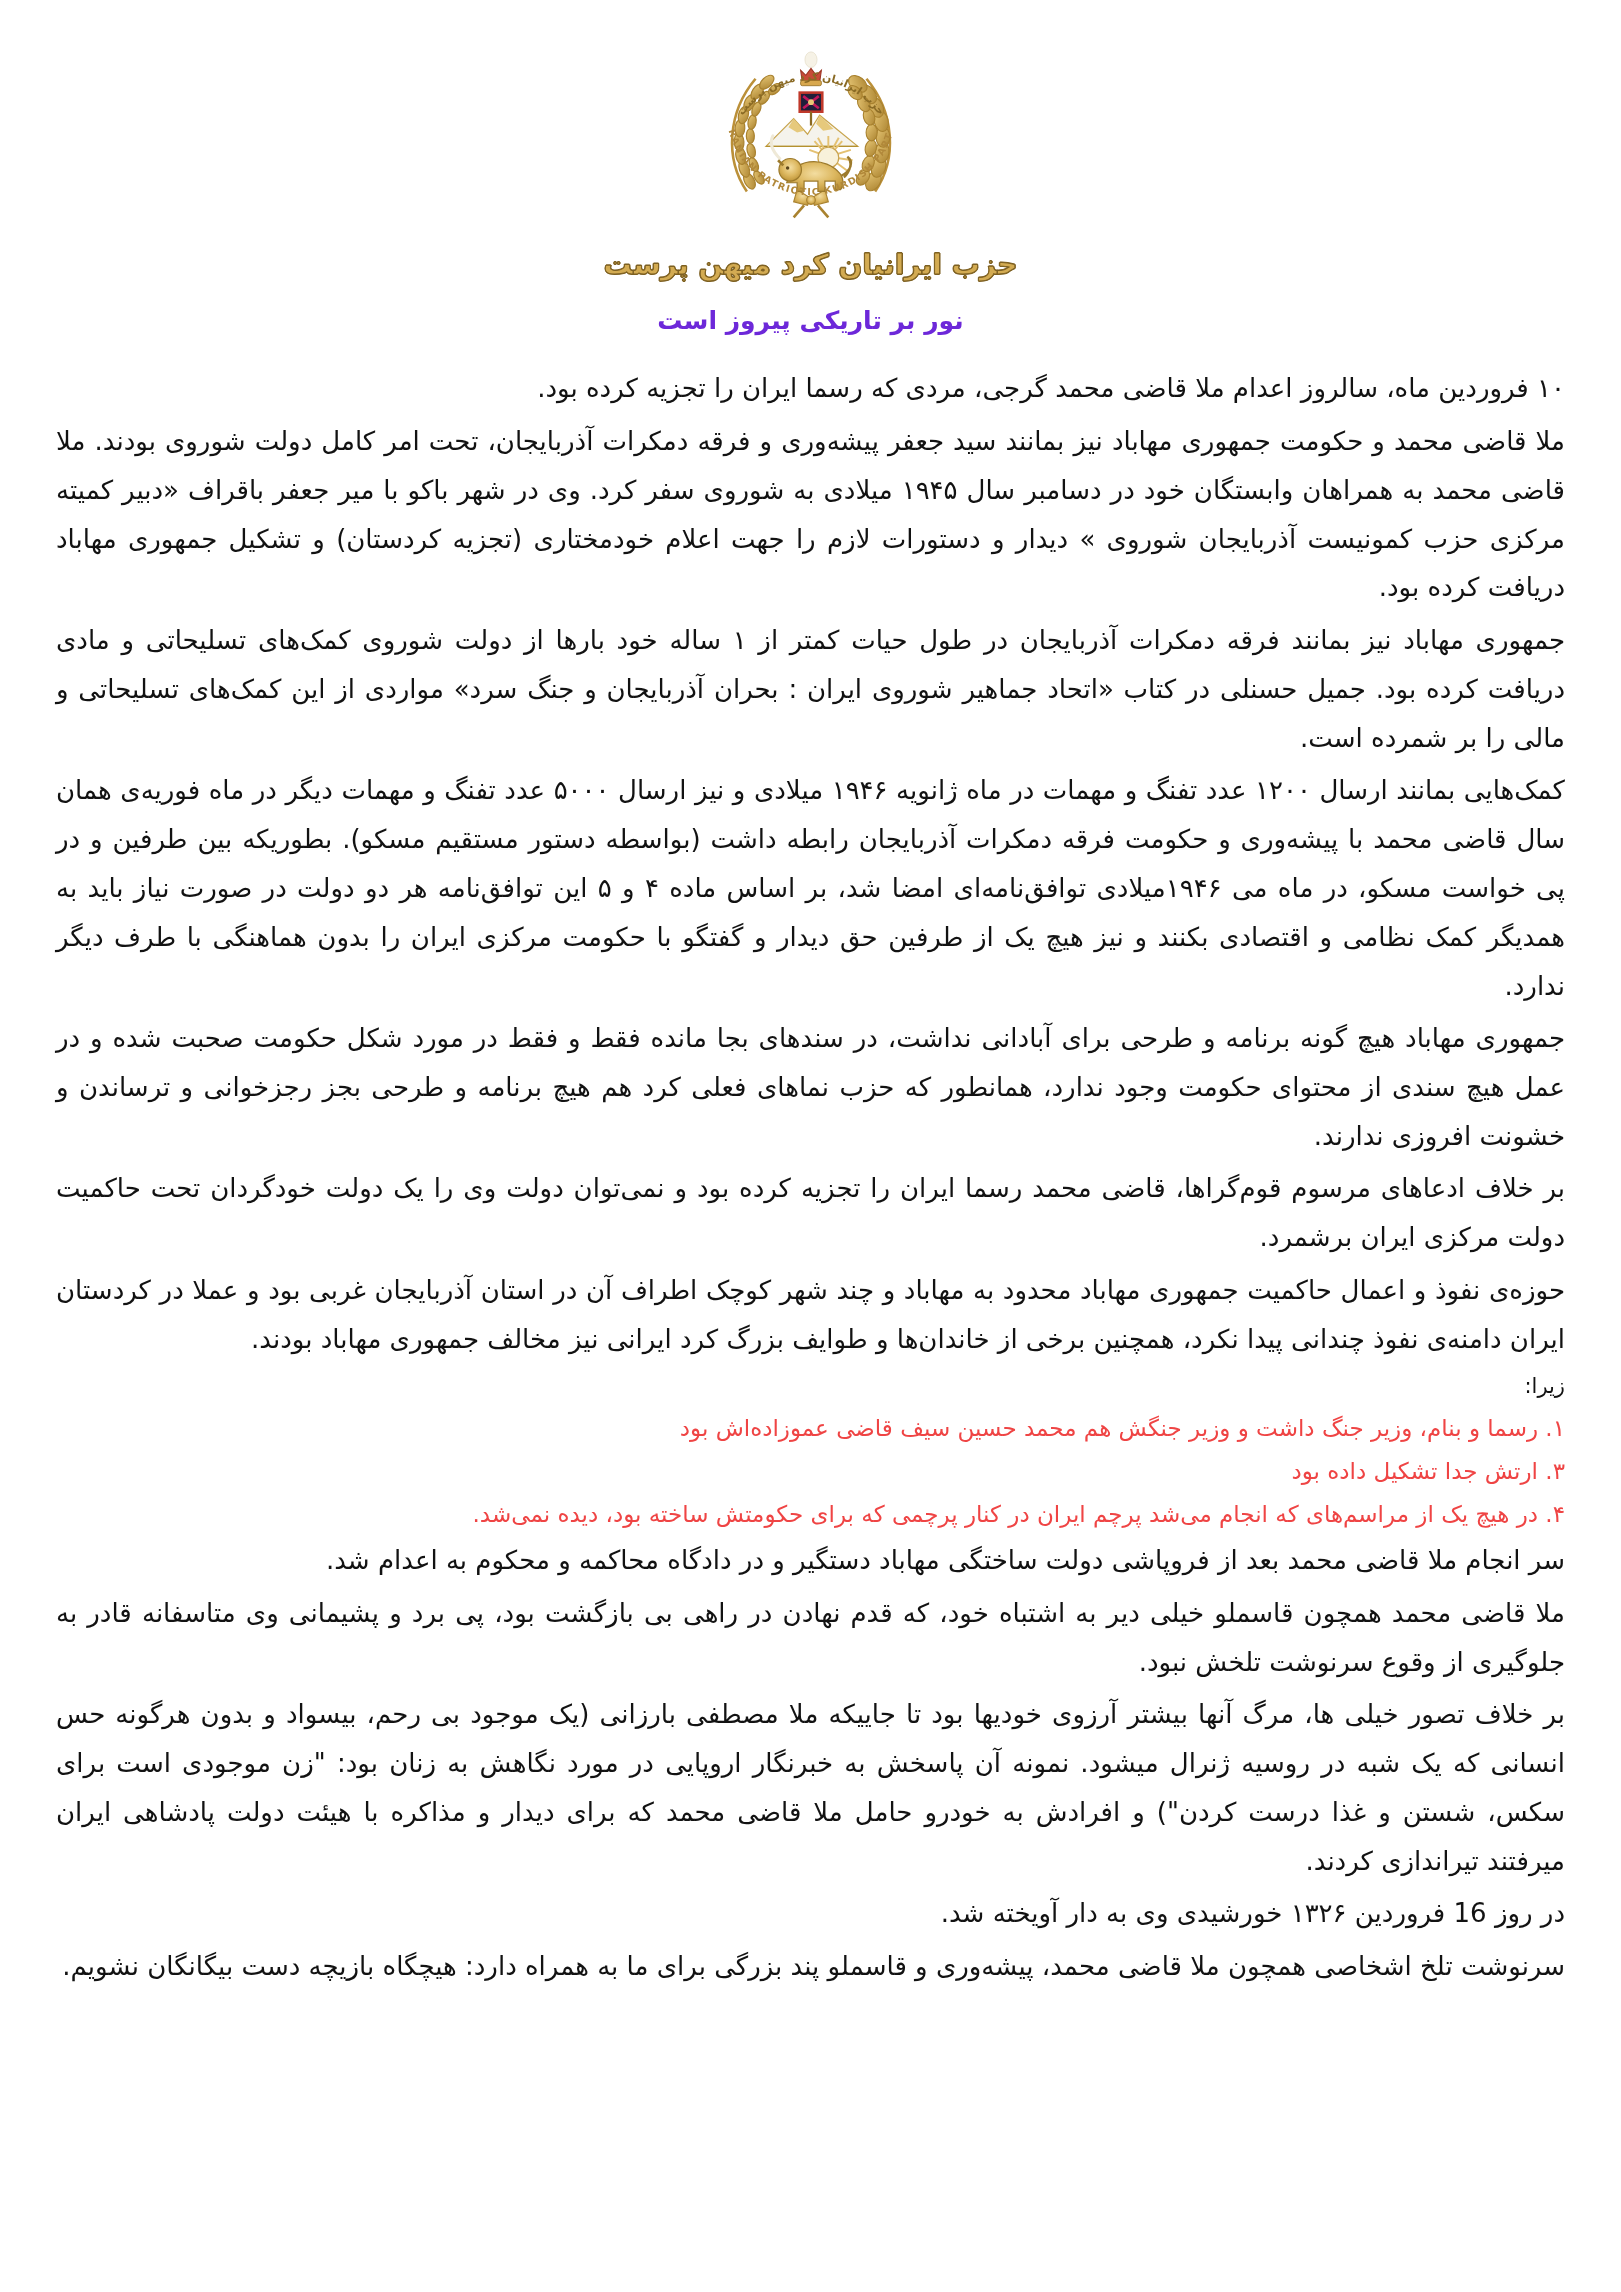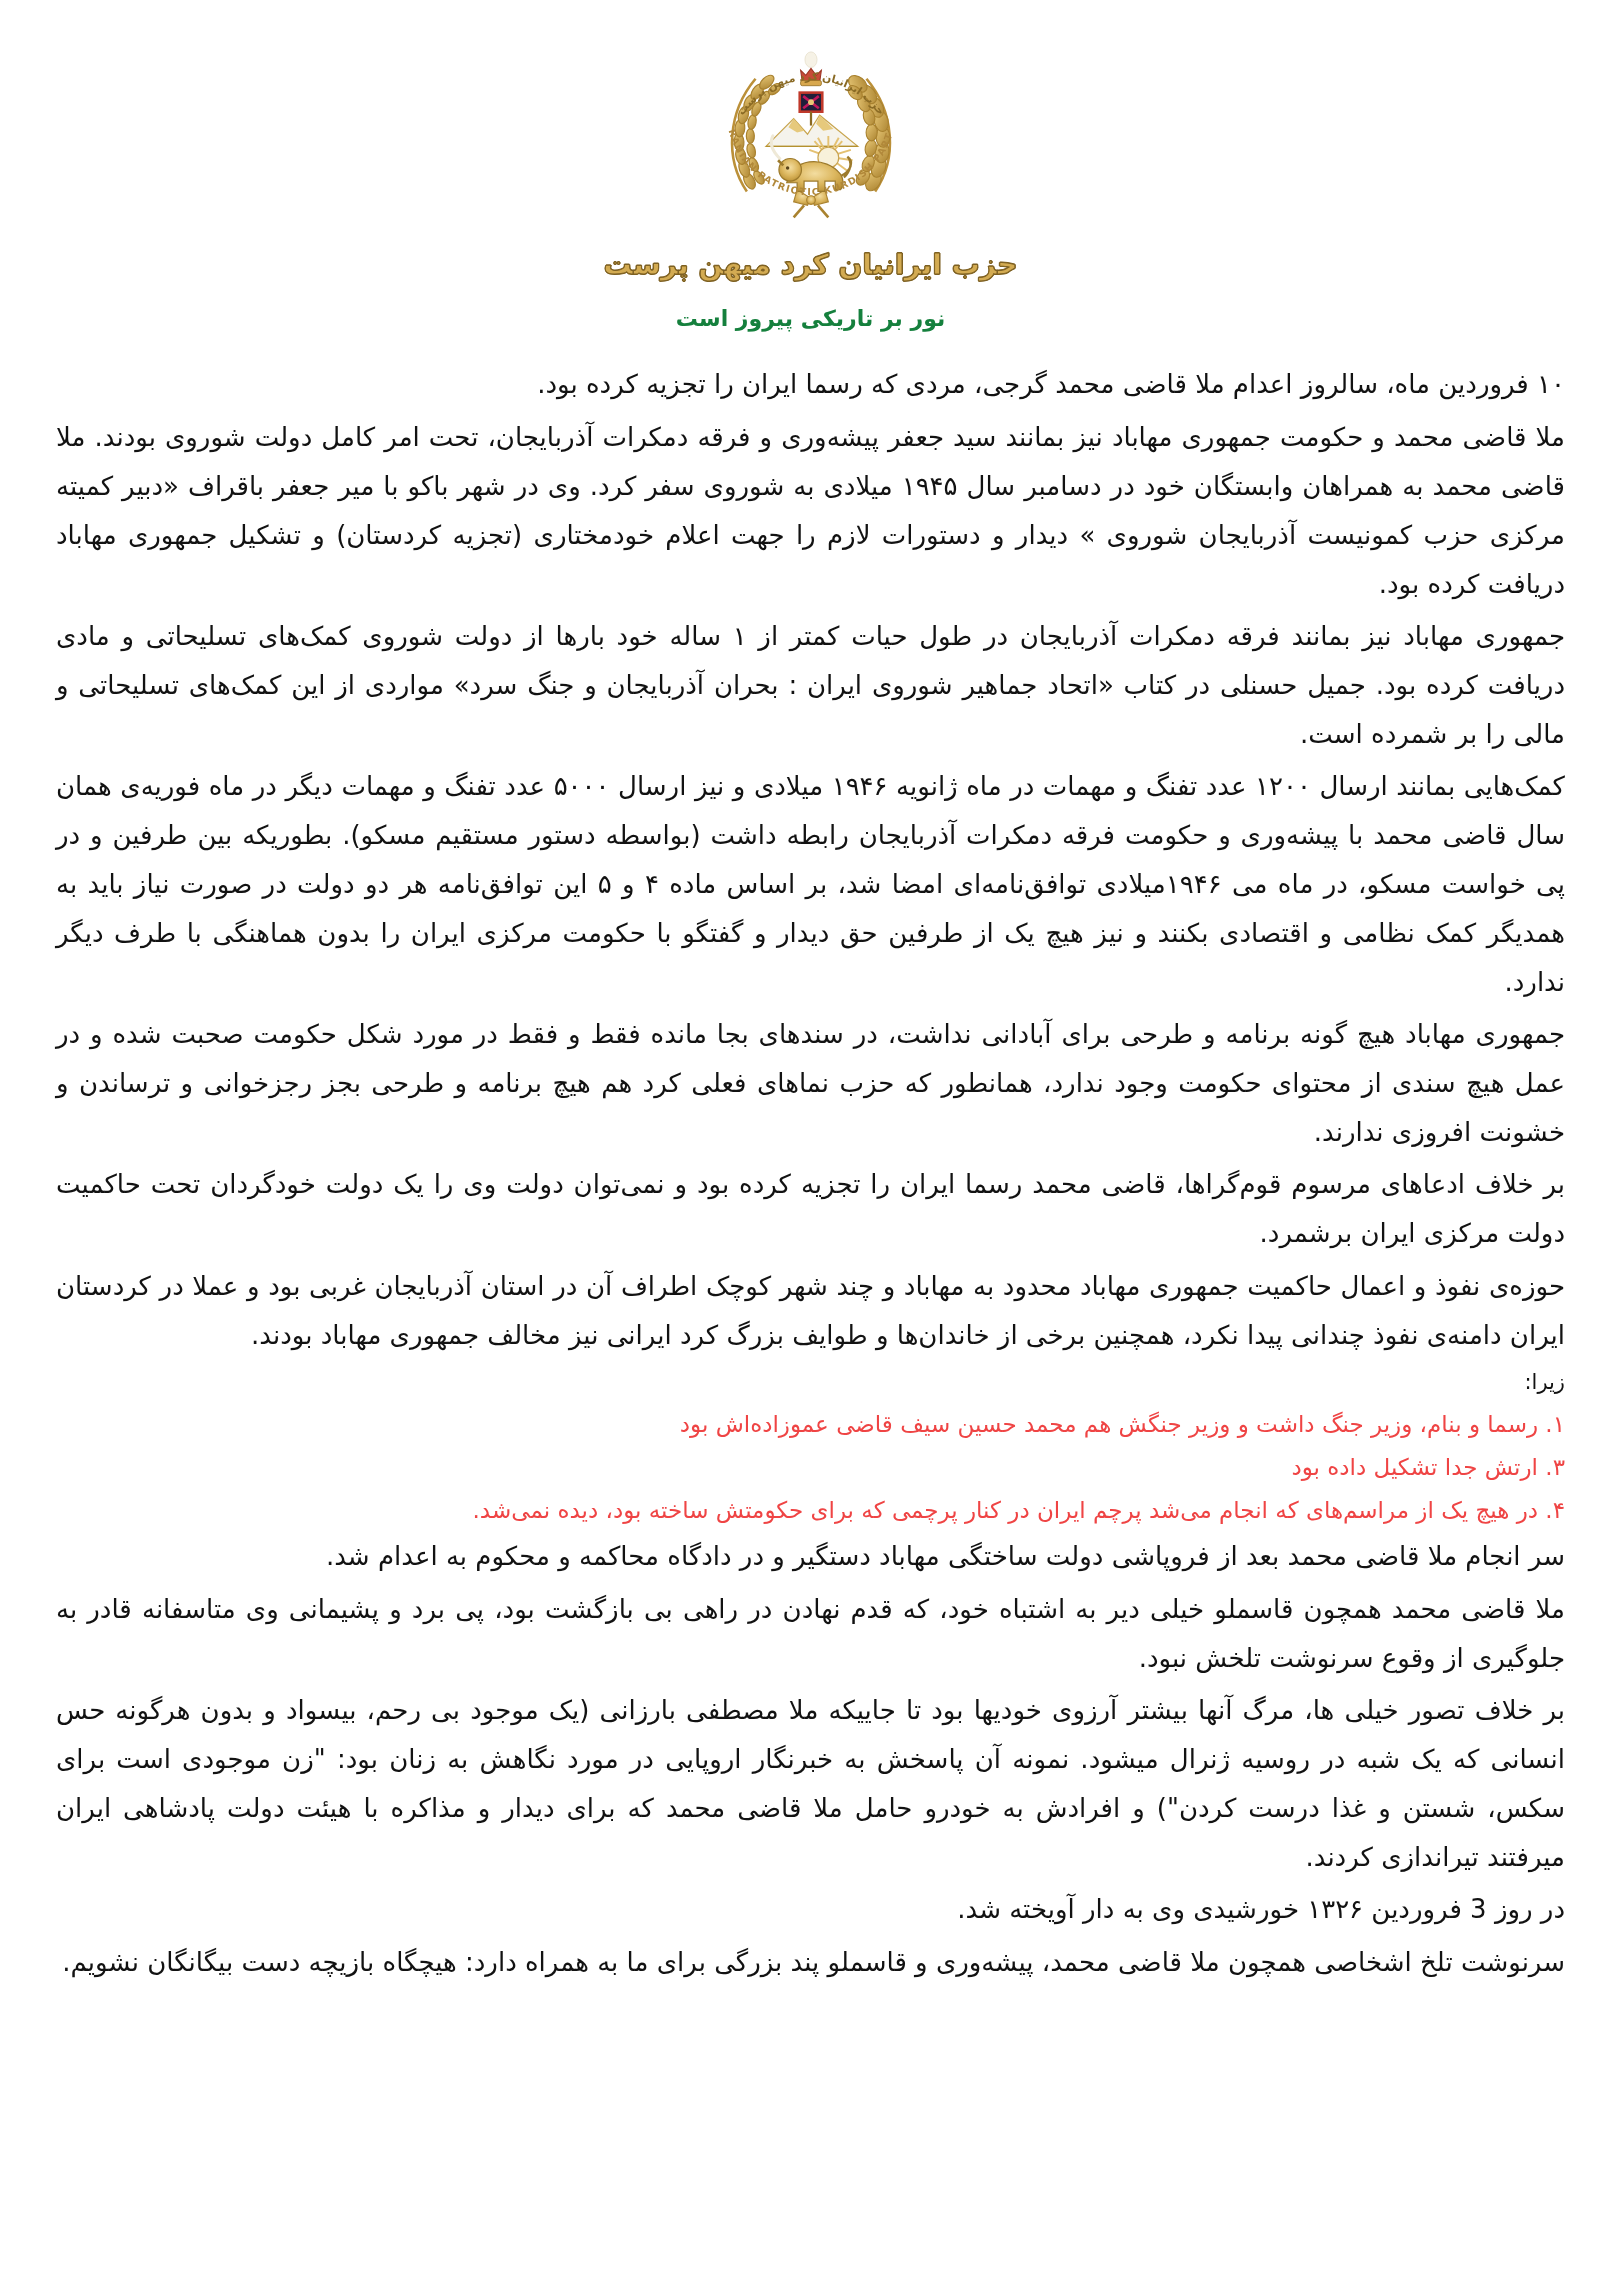--- a/index.html
+++ b/index.html
@@ -47,23 +47,23 @@
     font-weight: bold;
     letter-spacing: 0.4px;
     color: #d3ab52;
     -webkit-text-stroke: 0.9px #7d6022;
     text-shadow: 0 0.9px 0 #7d6022, 0.9px 0 0 #7d6022, 0 -0.9px 0 #7d6022, -0.9px 0 0 #7d6022;
     margin: 9px 0 0 0;
     line-height: 1.25;
   }
 
   .slogan {
-    font-size: 22px;
+    font-size: 25px;
     font-weight: bold;
-    color: #15803d;
+    color: #6d28d9;
     margin: 23px 0 0 0;
     line-height: 1.3;
   }
 
   
   .article {
     margin: 27px 0 0 0;
   }
   .para {
     font-size: 26px;
@@ -246,18 +246,18 @@
 
     <p class="lead-label">زیرا:</p>
 
     <p class="list-item">۱. رسما و بنام، وزیر جنگ داشت و وزیر جنگش هم محمد حسین سیف قاضی عموزاده‌اش بود</p>
     <p class="list-item">۳. ارتش جدا تشکیل داده بود</p>
     <p class="list-item">۴. در هیچ یک از مراسم‌های که انجام می‌شد پرچم ایران در کنار پرچمی که برای حکومتش ساخته بود، دیده نمی‌شد.</p>
 
     <p class="para">سر انجام ملا قاضی محمد بعد از فروپاشی دولت ساختگی مهاباد دستگیر و در دادگاه محاکمه و محکوم به اعدام شد.</p>
     <p class="para">ملا قاضی محمد همچون قاسملو خیلی دیر به اشتباه خود، که قدم نهادن در راهی بی بازگشت بود، پی برد و پشیمانی وی متاسفانه قادر به جلوگیری از وقوع سرنوشت تلخش نبود.</p>
     <p class="para">بر خلاف تصور خیلی ها، مرگ آنها بیشتر آرزوی خودیها بود تا جاییکه ملا مصطفی بارزانی (یک موجود بی رحم، بیسواد و بدون هرگونه حس انسانی که یک شبه در روسیه ژنرال میشود. نمونه آن پاسخش به خبرنگار اروپایی در مورد نگاهش به زنان بود: "زن موجودی است برای سکس، شستن و غذا درست کردن") و افرادش به خودرو حامل ملا قاضی محمد که برای دیدار و مذاکره با هیئت دولت پادشاهی ایران میرفتند تیراندازی کردند.</p>
-    <p class="para short">در روز 3 فروردین ۱۳۲۶ خورشیدی وی به دار آویخته شد.</p>
+    <p class="para short">در روز 16 فروردین ۱۳۲۶ خورشیدی وی به دار آویخته شد.</p>
     <p class="para">سرنوشت تلخ اشخاصی همچون ملا قاضی محمد، پیشه‌وری و قاسملو پند بزرگی برای ما به همراه دارد: هیچگاه بازیچه دست بیگانگان نشویم.</p>
 
   </main>
 </div>
 
 
 </body></html>

